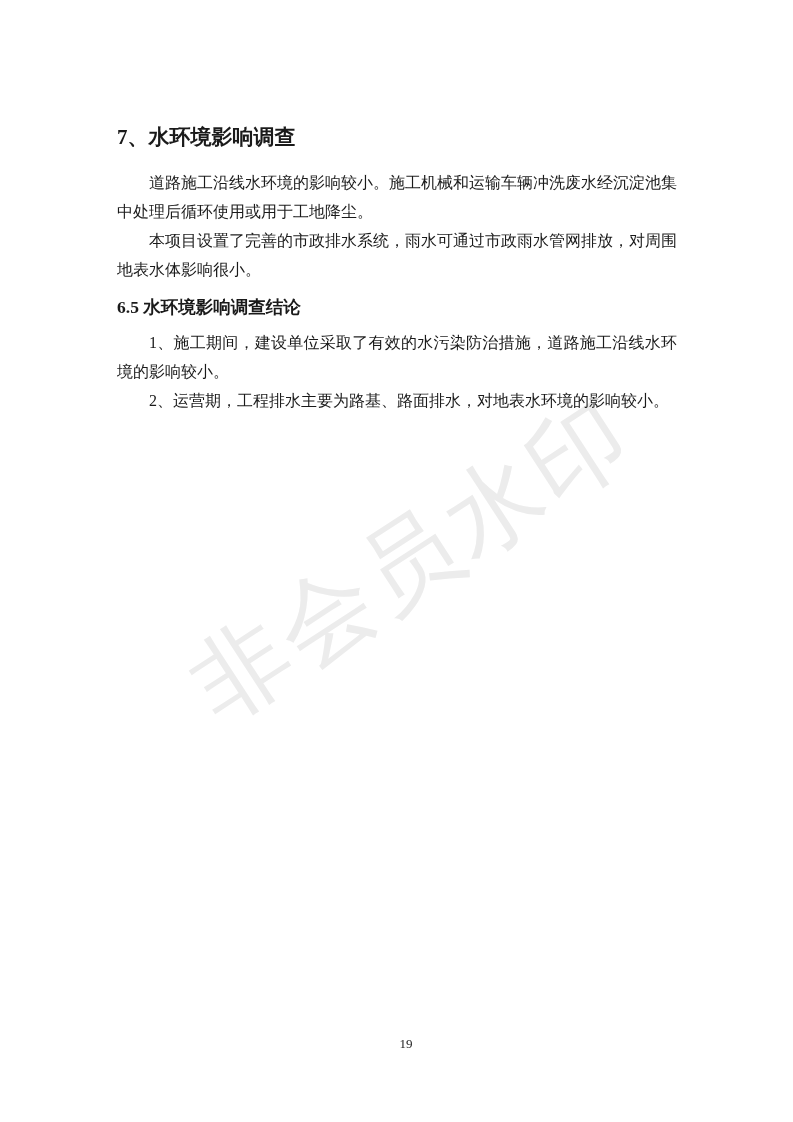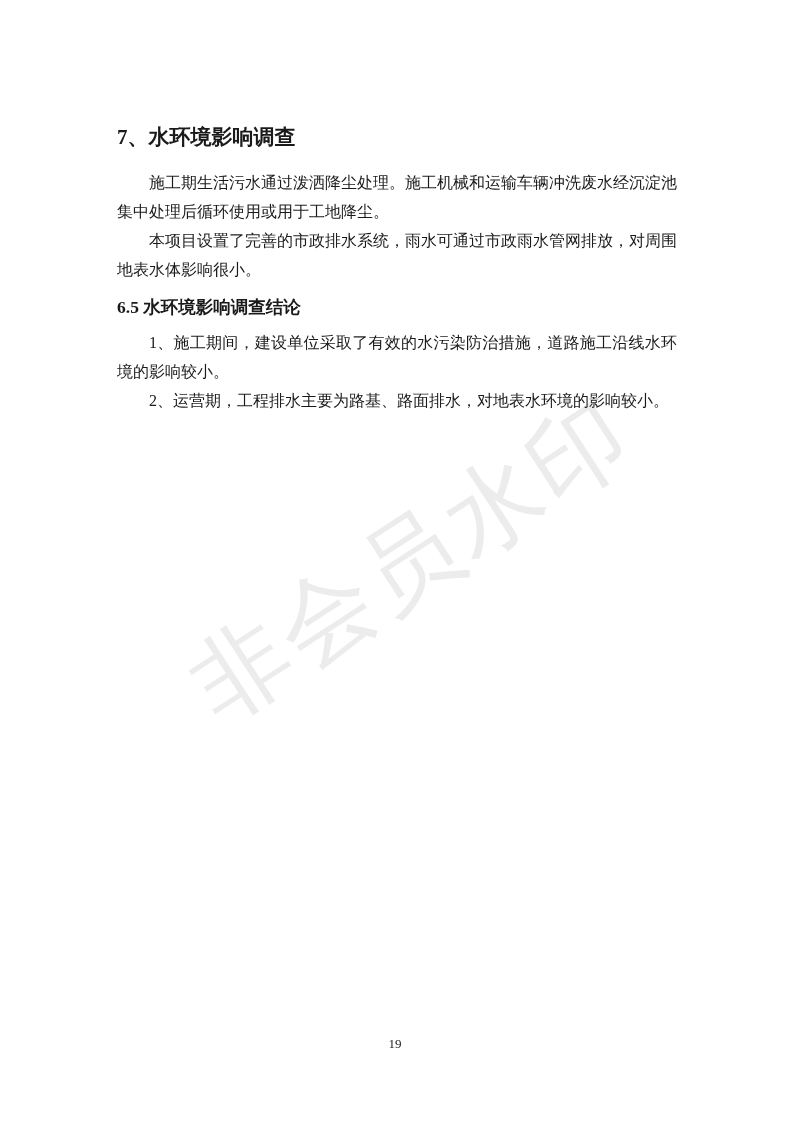--- a/index.html
+++ b/index.html
@@ -55,41 +55,41 @@
   }
   .content p {
     font-size: 16px;
     line-height: 29px;
     margin: 0;
     text-indent: 2em;
     text-align: justify;
   }
   .page-number {
     position: absolute;
-    left: 115px;
+    left: 126px;
     width: 560px;
     top: 1036px;
     text-align: center;
     font-size: 13px;
     color: #222222;
     z-index: 1;
   }
 </style>
 </head>
 <body>
 
 <div class="page">
 
   <div class="watermark">非会员水印</div>
 
   <div class="content">
 
     <h1>7、水环境影响调查</h1>
 
-    <p>施工期生活污水通过泼洒降尘处理。施工机械和运输车辆冲洗废水经沉淀池集中处理后循环使用或用于工地降尘。</p>
+    <p>道路施工沿线水环境的影响较小。施工机械和运输车辆冲洗废水经沉淀池集中处理后循环使用或用于工地降尘。</p>
 
     <p>本项目设置了完善的市政排水系统，雨水可通过市政雨水管网排放，对周围地表水体影响很小。</p>
 
     <h2>6.5 水环境影响调查结论</h2>
     <p>1、施工期间，建设单位采取了有效的水污染防治措施，道路施工沿线水环境的影响较小。</p>
     <p>2、运营期，工程排水主要为路基、路面排水，对地表水环境的影响较小。</p>
 
   </div>
 
   <div class="page-number">19</div>

